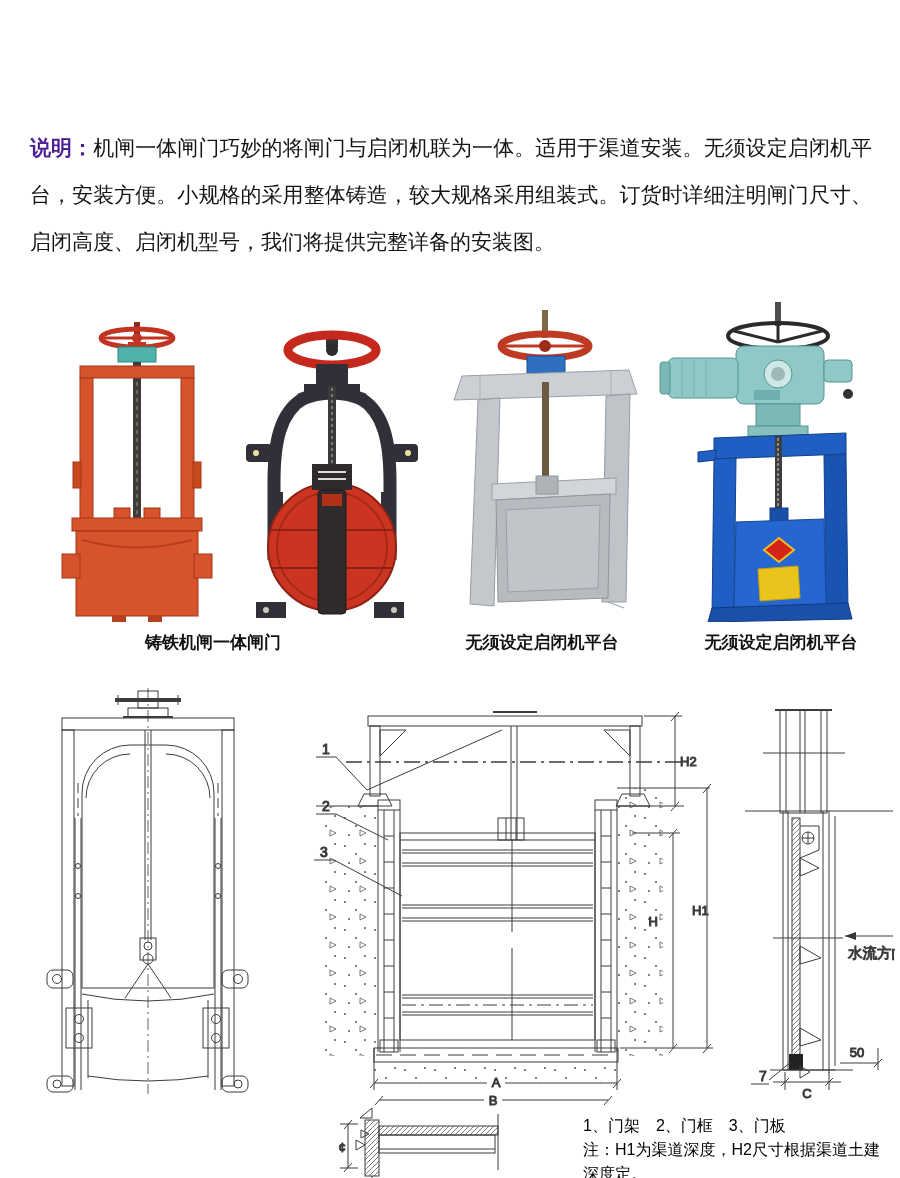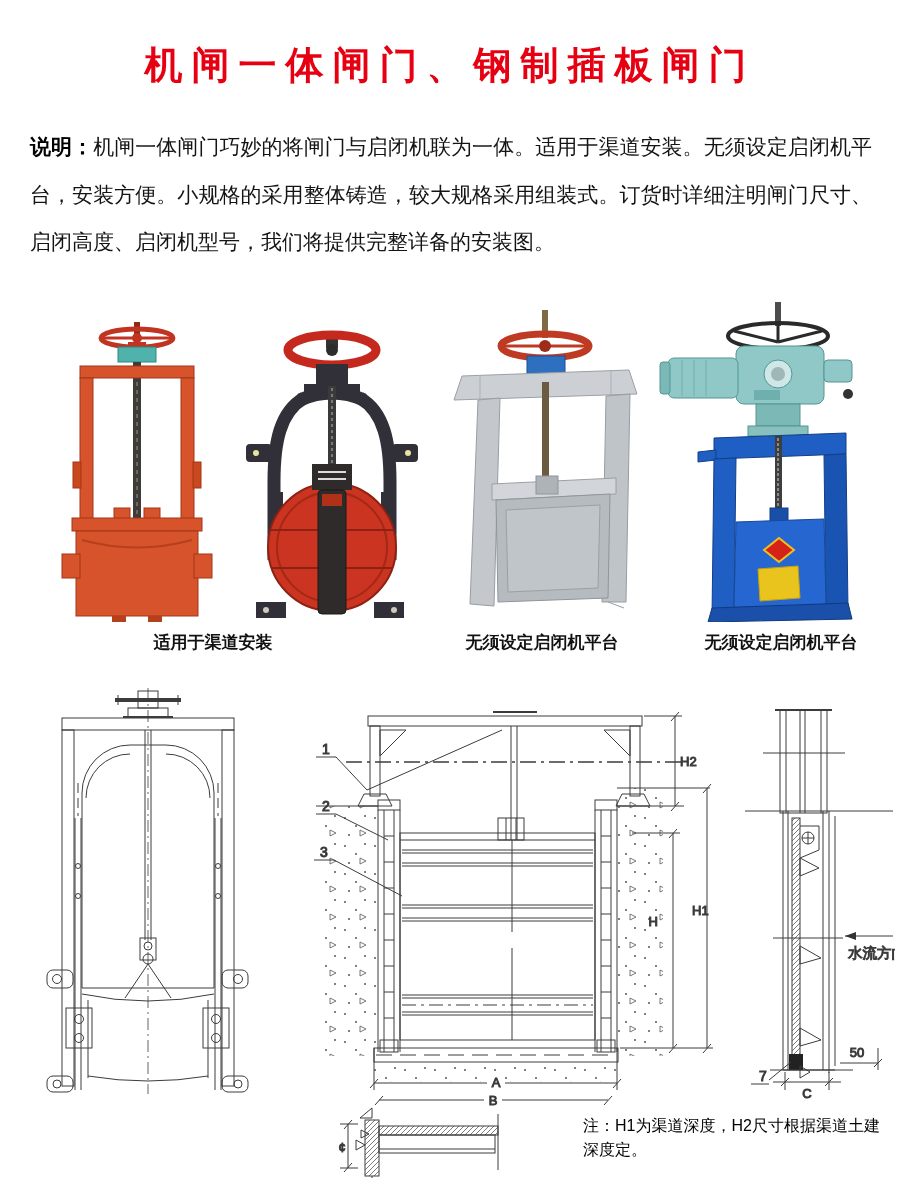--- a/index.html
+++ b/index.html
@@ -12,21 +12,21 @@
     color:#e60012; letter-spacing:9px;
     font-family:"Liberation Sans", sans-serif;
   }
 
   .desc {
     position:absolute; left:30px; top:124px; width:842px;
     font-family:"Liberation Serif", serif;
     font-size:21px; line-height:47px; color:#141414;
     text-align:justify;
   }
-  .desc-label { color:#000000; font-weight:bold; font-family:Liberation Mono, monospace; }
+  .desc-label { color:#4c1d95; font-weight:bold; font-family:Liberation Sans, sans-serif; }
 
   .photo, .drawing { position:absolute; }
   .caption {
     position:absolute; width:180px; text-align:center;
     font-size:17px; font-weight:bold; color:#111;
   }
   #cap1 { left:123px; top:631px; }
   #cap2 { left:452px; top:631px; }
   #cap3 { left:691px; top:631px; }
 
@@ -37,21 +37,20 @@
 
   svg text { font-family:"Liberation Sans", sans-serif; fill:#222; }
   .dim { font-size:13px; }
   .co  { font-size:14px; }
 </style>
 </head>
 <body>
 
 <div class="page">
 
-  <h1 class="title">机闸一体闸门、钢制插板闸门</h1>
 
   <p class="desc"><span class="desc-label">说明：</span><span>机闸一体闸门巧妙的将闸门与启闭机联为一体。适用于渠道安装。无须设定启闭机平台，安装方便。小规格的采用整体铸造，较大规格采用组装式。订货时详细注明闸门尺寸、启闭高度、启闭机型号，我们将提供完整详备的安装图。</span></p>
 
   <svg class="photo" style="left:52px; top:322px;" width="170" height="300" viewBox="0 0 170 300">
     <rect x="82" y="0" width="6" height="12" fill="#8a2c18"></rect>
     <ellipse cx="85" cy="16" rx="36" ry="9" fill="none" stroke="#c23422" stroke-width="5"></ellipse>
     <line x1="51" y1="16" x2="119" y2="16" stroke="#c23422" stroke-width="3"></line>
     <circle cx="85" cy="16" r="5" fill="#c23422"></circle>
     <rect x="76" y="20" width="18" height="6" fill="#c23422"></rect>
     <rect x="66" y="25" width="38" height="15" fill="#4fb3ac" stroke="#2d8a84"></rect>
@@ -149,21 +148,21 @@
     <polygon points="166,153 188,152 190,309 168,309" fill="#1a54b2" stroke="#143f85"></polygon>
     <rect x="117" y="134" width="7" height="92" fill="#3e3e3e"></rect>
     <line x1="120" y1="136" x2="120" y2="224" stroke="#8a8a8a" stroke-width="2" stroke-dasharray="3 2"></line>
     <rect x="112" y="206" width="18" height="22" fill="#1a4fa8" stroke="#143f85"></rect>
     <polygon points="78,220 166,217 168,303 76,306" fill="#2566d0" stroke="#174a9b"></polygon>
     <polygon points="121,236 136,248 121,260 106,248" fill="#d42418" stroke="#f0c020" stroke-width="2"></polygon>
     <polygon points="100,267 140,264 142,296 102,299" fill="#e9c41c" stroke="#c79f10"></polygon>
     <polygon points="54,306 190,301 194,317 50,320" fill="#1a50aa" stroke="#123a7d"></polygon>
   </svg>
 
-  <div class="caption" id="cap1">适用于渠道安装</div>
+  <div class="caption" id="cap1">铸铁机闸一体闸门</div>
   <div class="caption" id="cap2">无须设定启闭机平台</div>
   <div class="caption" id="cap3">无须设定启闭机平台</div>
 
   <svg class="drawing" style="left:30px; top:688px;" width="235" height="410" viewBox="0 0 235 410" stroke="#3c3c3c" fill="none" stroke-width="1">
     <line x1="85" y1="12" x2="151" y2="12" stroke-width="4"></line>
     <line x1="88" y1="7" x2="88" y2="17"></line>
       <line x1="148" y1="7" x2="148" y2="17"></line>
     <rect x="108" y="3" width="20" height="17"></rect>
     <rect x="98" y="20" width="40" height="9"></rect>
     <line x1="93" y1="29" x2="143" y2="29" stroke-width="2"></line>
@@ -407,16 +406,17 @@
     <line x1="28" y1="384" x2="96" y2="384"></line>
     <line x1="36" y1="388" x2="44" y2="380"></line>
       <line x1="80" y1="388" x2="88" y2="380"></line>
     <text class="co" x="103" y="260" style="font-size:14.5px;">水流方向</text>
     <text class="dim" x="112" y="359" text-anchor="middle">50</text>
     <text class="co" x="14" y="383">7</text>
     <text class="dim" x="62" y="400" text-anchor="middle">C</text>
   </svg>
 
   <div class="notes">
+    <div>1、门架　2、门框　3、门板</div>
     <div>注：H1为渠道深度，H2尺寸根据渠道土建深度定。</div>
   </div>
 
 </div>
 
 </body></html>

